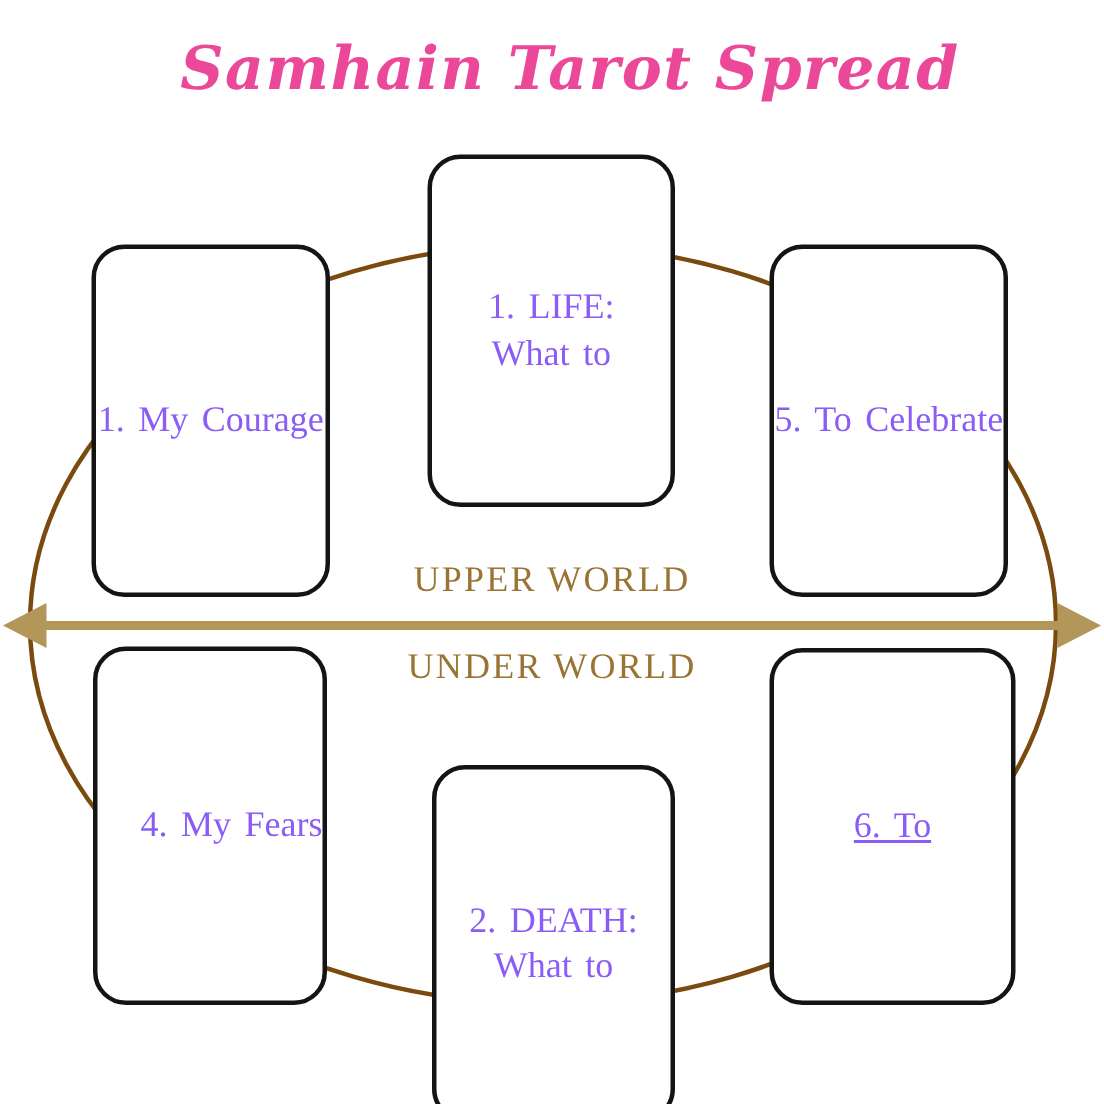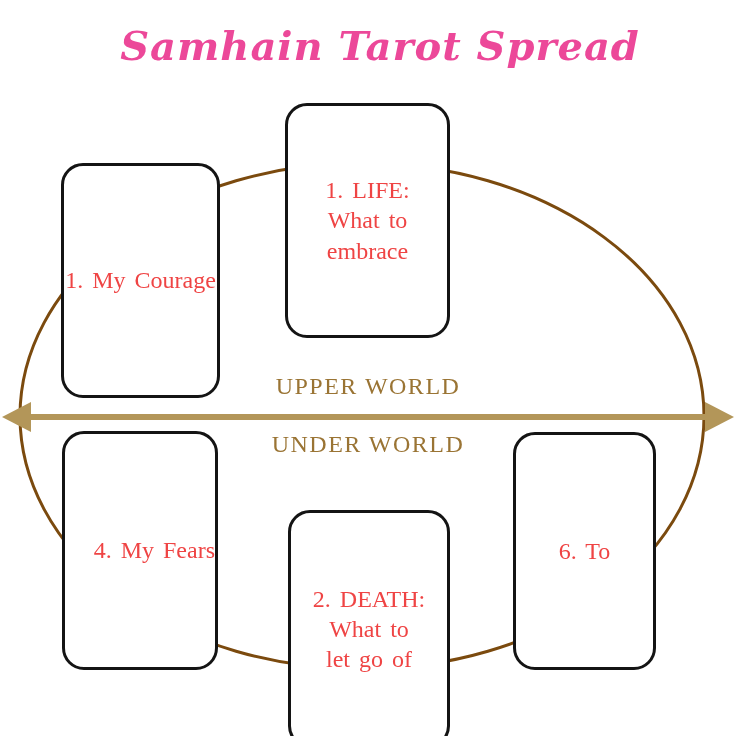--- a/index.html
+++ b/index.html
@@ -48,64 +48,65 @@
     border: 3px solid #141414;
     border-radius: 22px;
     display: flex;
     flex-direction: column;
     align-items: center;
     justify-content: center;
     text-align: center;
     font-size: 24px;
     line-height: 1.26;
     word-spacing: 3px;
-    color: #ef4444;
+    color: #8b5cf6;
     z-index: 2;
   }
   .card-1 { left: 285px; top: 103px; width: 165px; height: 235px; }
   .card-3 { left:  61px; top: 163px; width: 159px; height: 235px; }
   .card-5 { left: 513px; top: 163px; width: 159px; height: 235px; }
   .card-4 { left:  62px; top: 431px; width: 156px; height: 239px; align-items: flex-end; }
   .card-2 { left: 288px; top: 491px; width: 162px; height: 238px; margin-top: 19px; }
-  .card-6 { left: 513px; top: 432px; width: 143px; height: 238px; }
+  .card-6 { left: 513px; top: 432px; width: 164px; height: 238px; text-decoration: underline; }
 </style>
 </head>
 <body>
 
 <div class="stage">
 
   <h1 class="title">Samhain Tarot Spread</h1>
 
   <svg class="diagram-svg" width="736" height="736" viewBox="0 0 736 736">
     <ellipse cx="362" cy="416" rx="342" ry="253" fill="none" stroke-width="3" stroke="#7b4a0e"></ellipse>
     <line x1="18" y1="417" x2="718" y2="417" stroke-width="6" stroke="#b39659"></line>
     <polygon points="2,417 31,402 31,432" fill="#b39659"></polygon>
     <polygon points="734,417 705,402 705,432" fill="#b39659"></polygon>
     <text class="world-label" x="368" y="394" text-anchor="middle" fill="#9a7434">UPPER WORLD</text>
     <text class="world-label" x="368" y="452" text-anchor="middle" fill="#9a7434">UNDER WORLD</text>
   </svg>
 
   <div class="card card-1">
     <div>1. LIFE:</div>
     <div>What to</div>
-    <div>embrace</div>
   </div>
 
   <div class="card card-3">
     <div>1. My Courage</div>
   </div>
 
+  <div class="card card-5">
+    <div>5. To Celebrate</div>
+  </div>
 
   <div class="card card-4">
     <div>4. My Fears</div>
   </div>
 
   <div class="card card-2">
     <div>2. DEATH:</div>
     <div>What to</div>
-    <div>let go of</div>
   </div>
 
   <div class="card card-6">
     <div>6. To</div>
   </div>
 
 </div>
 
 </body></html>

